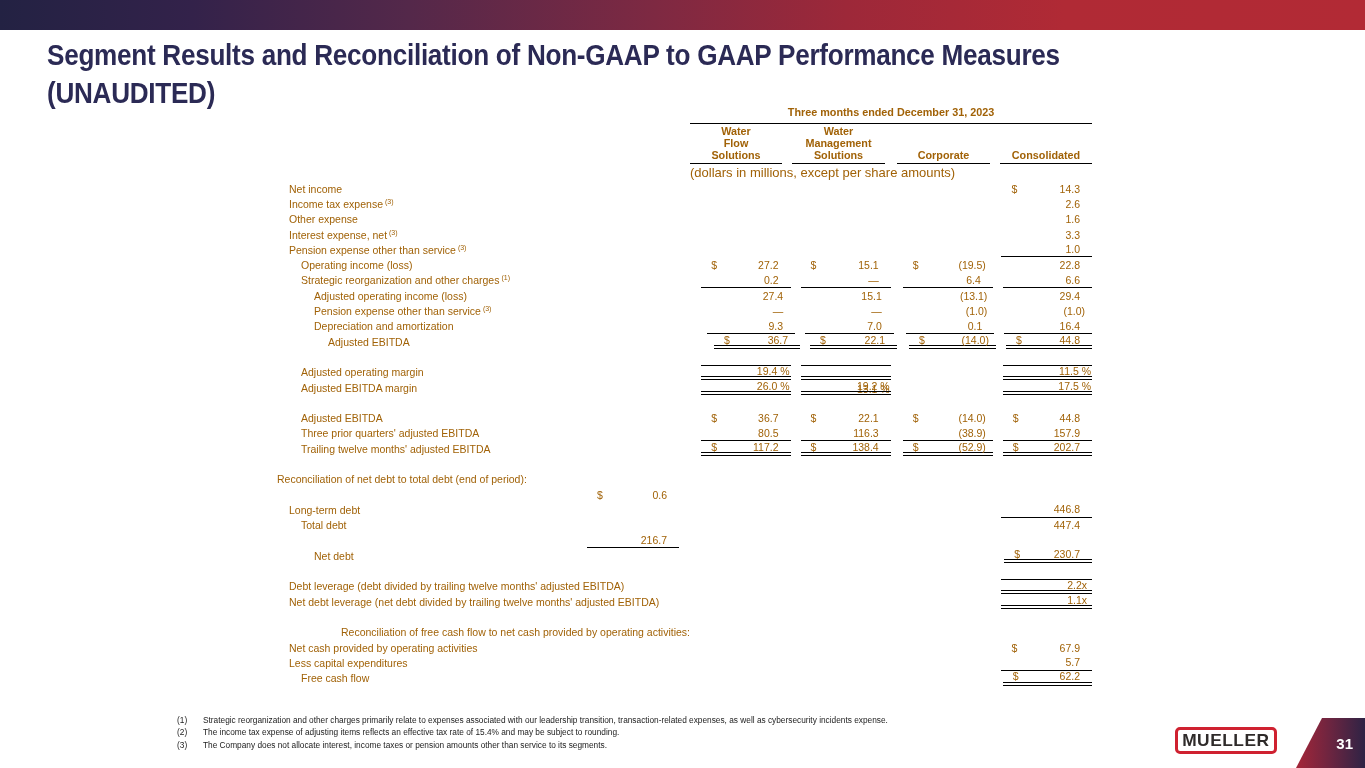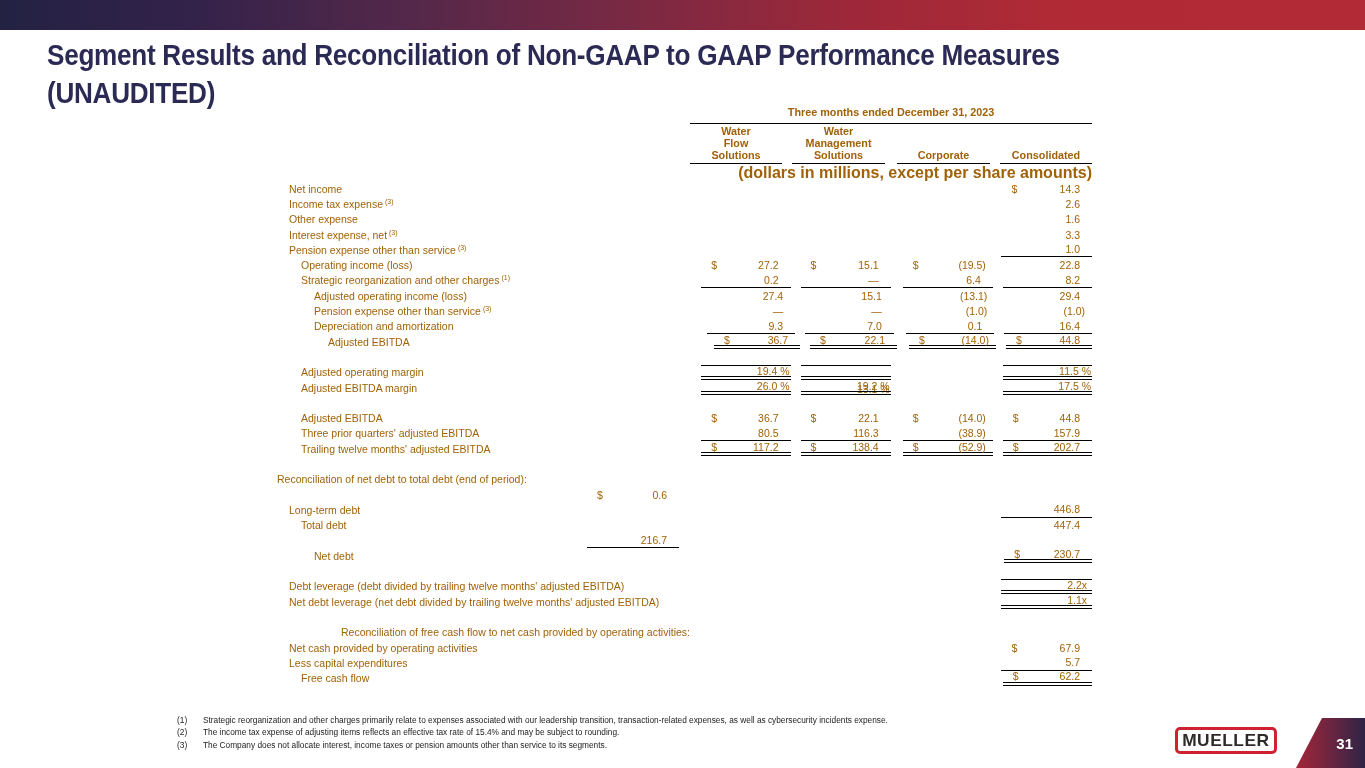--- a/index.html
+++ b/index.html
@@ -21,21 +21,21 @@
   .hdr-spacer { width:413px; }
   .period { width:402px; text-align:center; font-weight:bold; font-size:10.8px;
     padding-bottom:2px; border-bottom:1px solid #000; height:15px; }
   .colheads { display:flex; align-items:flex-end; height:40px; }
   .colhead { display:flex; align-items:flex-end; justify-content:center;
     text-align:center; font-weight:bold; font-size:10.8px; line-height:12px;
     white-space:pre-line; border-bottom:1px solid #000; padding-bottom:2px; height:100%;
     box-sizing:border-box; }
   .ch0 { width:92px; } .ch1 { width:93px; margin-left:10px; }
   .ch2 { width:93px; margin-left:12px; } .ch3 { width:92px; margin-left:10px; }
-  .units { width:402px; text-align:right; font-weight:bold; font-size:16px;
+  .units { width:402px; text-align:left; font-weight:normal; font-size:13px;
     height:17px; line-height:17px; }
 
   .trow { display:flex; height:15.3px; align-items:center; }
   .lcell { width:413px; font-size:10.5px; white-space:nowrap; }
   .lcell.section { font-size:10.5px; }
   .lcell sup { font-size:7px; vertical-align:super; line-height:0; }
   .ncell { width:92px; height:100%; display:flex; align-items:center;
     box-sizing:border-box; font-size:10.5px; }
   .n0 { margin-left:0; } .n1 { margin-left:10px; width:93px; }
   .n2 { margin-left:12px; width:93px; } .n3 { margin-left:10px; }
@@ -176,21 +176,21 @@
           <div class="ncell n1 us">
             <span class="dol"></span>
             <span class="val">—</span>
           </div>
           <div class="ncell n2 us">
             <span class="dol"></span>
             <span class="val">6.4</span>
           </div>
           <div class="ncell n3 us">
             <span class="dol"></span>
-            <span class="val">8.2</span>
+            <span class="val">6.6</span>
           </div>
         </div>
         <div class="trow">
           <div class="lcell" style="padding-left: 37px;"><span>Adjusted operating income (loss)</span></div>
           <div class="ncell n0">
             <span class="dol"></span>
             <span class="val">27.4</span>
           </div>
           <div class="ncell n1">
             <span class="dol"></span>

